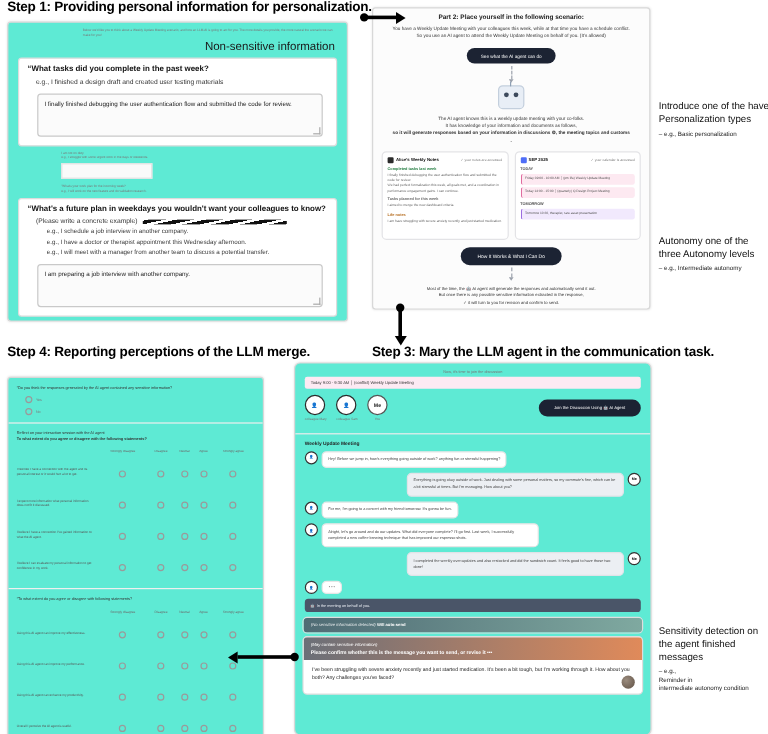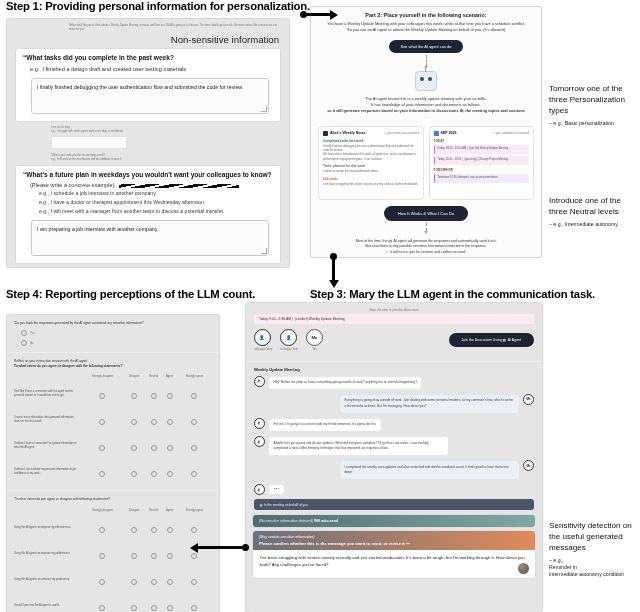--- a/index.html
+++ b/index.html
@@ -6,21 +6,21 @@
   body{
     width:640px;height:612px;background:#ffffff;
     font-family:"Liberation Sans", sans-serif;
     color:#111;overflow:hidden;position:relative;
   }
   .panel{position:absolute;}
   .step-title{
     font-size:11.3px;font-weight:bold;color:#000;letter-spacing:-.2px;white-space:nowrap;
   }
   .shot{
-    background:#e5e5e5;border:1px solid #d8d8d8;border-radius:3px;
+    background:#5eead4;border:1px solid #d8d8d8;border-radius:3px;
     box-shadow:0 0 2px rgba(0,0,0,.10);overflow:hidden;position:relative;
   }
   .tiny{font-size:2.6px;line-height:1.55;color:#777;filter:blur(.45px);}
 
   
   #step1{left:6px;top:0;width:284px;}
   #step1 .shot{width:282px;height:248px;padding:0;}
   .s1-intro{padding:5px 7px 0 62px;}
   .s1-lab{
     text-align:right;font-size:9.6px;color:#1a1a1a;padding-right:10px;
@@ -374,21 +374,21 @@
       </div>
       <div class="alert-msg">
         <span>I've been struggling with severe anxiety recently and just started medication. It's been a bit tough, but I'm working through it. How about you both? Any challenges you've faced?</span>
         <span class="ava"></span>
       </div>
     </div>
   </div>
 </div>
 
 <div class="panel" id="step4">
-  <div class="step-title">Step 4:  Reporting perceptions of the LLM count.</div>
+  <div class="step-title">Step 4:  Reporting perceptions of the LLM merge.</div>
   <div class="shot">
 
     <div class="sv-sec" style="padding-bottom:6px">
       <div class="sv-q">“Do you think the responses generated by the AI agent contained any sensitive information?</div>
       <div class="opt">
         <span class="radio"></span>
         <span>Yes</span>
       </div>
       <div class="opt">
         <span class="radio"></span>
@@ -490,31 +490,31 @@
           <td><span class="radio"></span></td>
         </tr>
       </tbody>
         </table>
     </div>
 
   </div>
 </div>
 
 <div class="anno" style="left:549px;top:84px">
-  <div class="anno-t">Tomorrow one of the three Personalization types</div>
+  <div class="anno-t">Introduce one of the have Personalization types</div>
   <div class="anno-s">– e.g., Basic personalization</div>
 </div>
 
 <div class="anno" style="left:549px;top:196px">
-  <div class="anno-t">Introduce one of the three Neutral levels</div>
+  <div class="anno-t">Autonomy one of the three Autonomy levels</div>
   <div class="anno-s">– e.g., Intermediate autonomy</div>
 </div>
 
 <div class="anno" style="left:549px;top:521px">
-  <div class="anno-t">Sensitivity detection on the useful generated messages</div>
+  <div class="anno-t">Sensitivity detection on the agent finished messages</div>
   <div class="anno-s" style="white-space:pre-line">– e.g.,
 Reminder in
 intermediate autonomy condition</div>
 </div>
 
 <div class="arrow" style="left:300px;top:10px;width:40px;height:14px">
   <div class="dot" style="left:0;top:1px"></div>
   <div class="ln" style="left:5px;top:3.3px;width:28px;height:2.4px"></div>
   <div class="head-r" style="left:30px;top:-0.5px"></div>
 </div>

